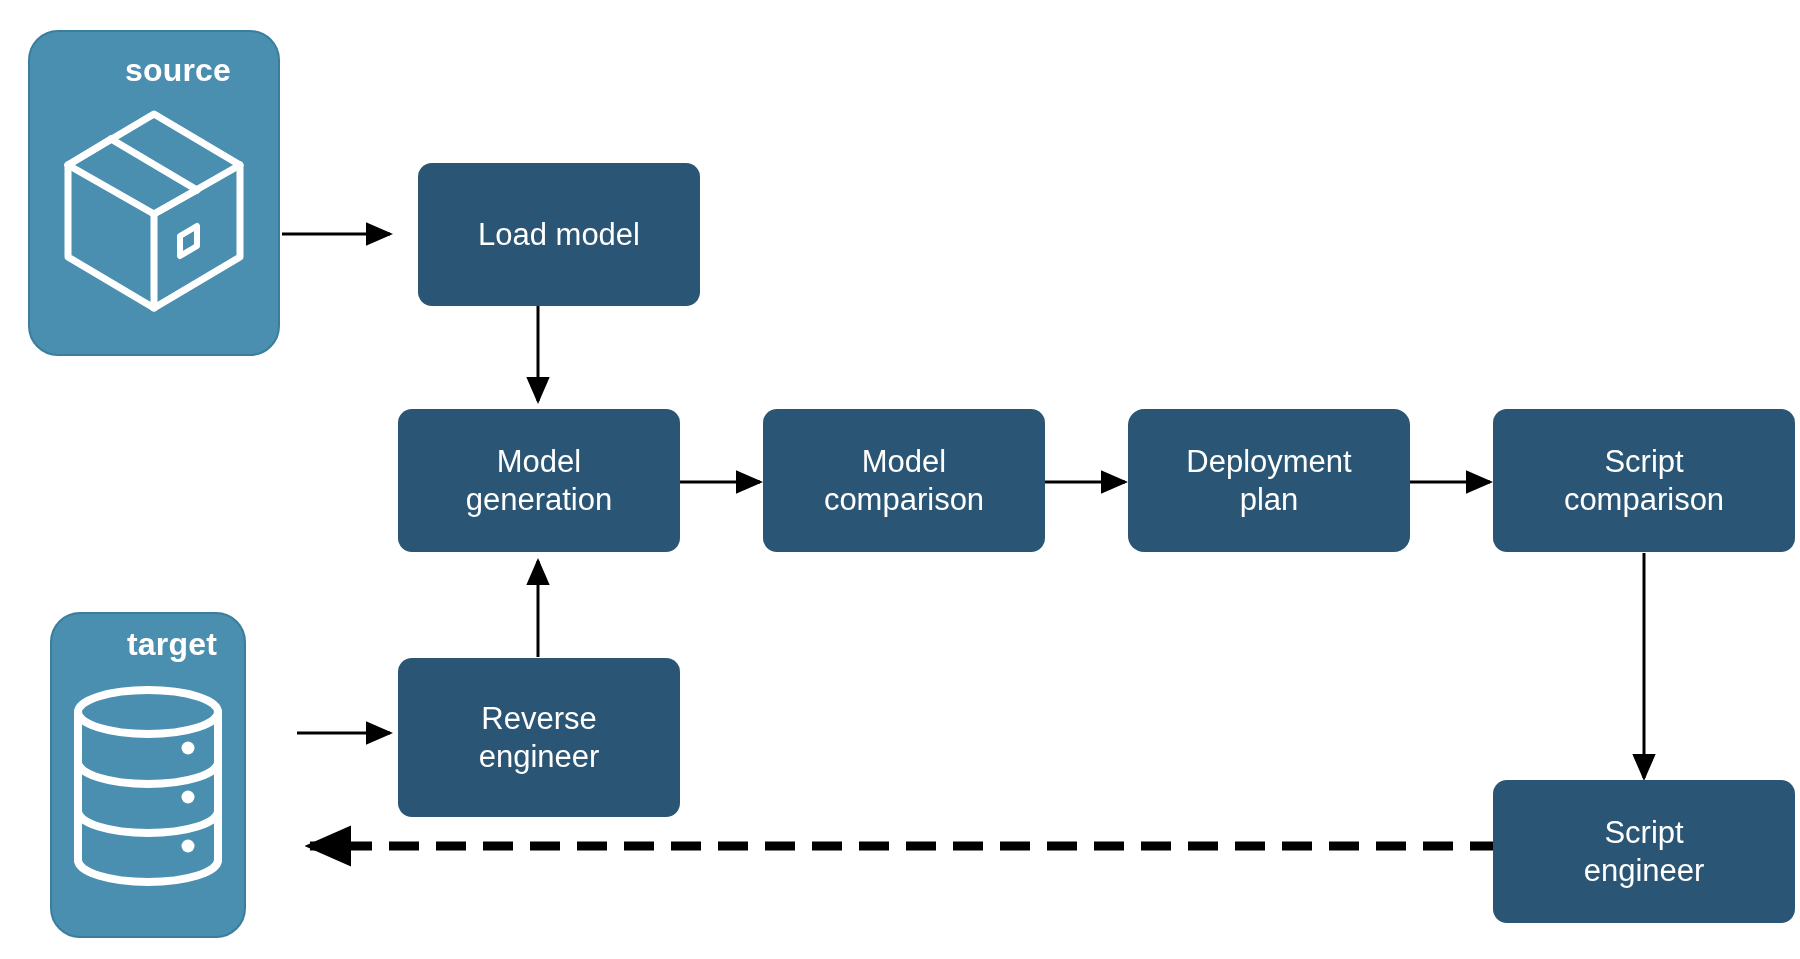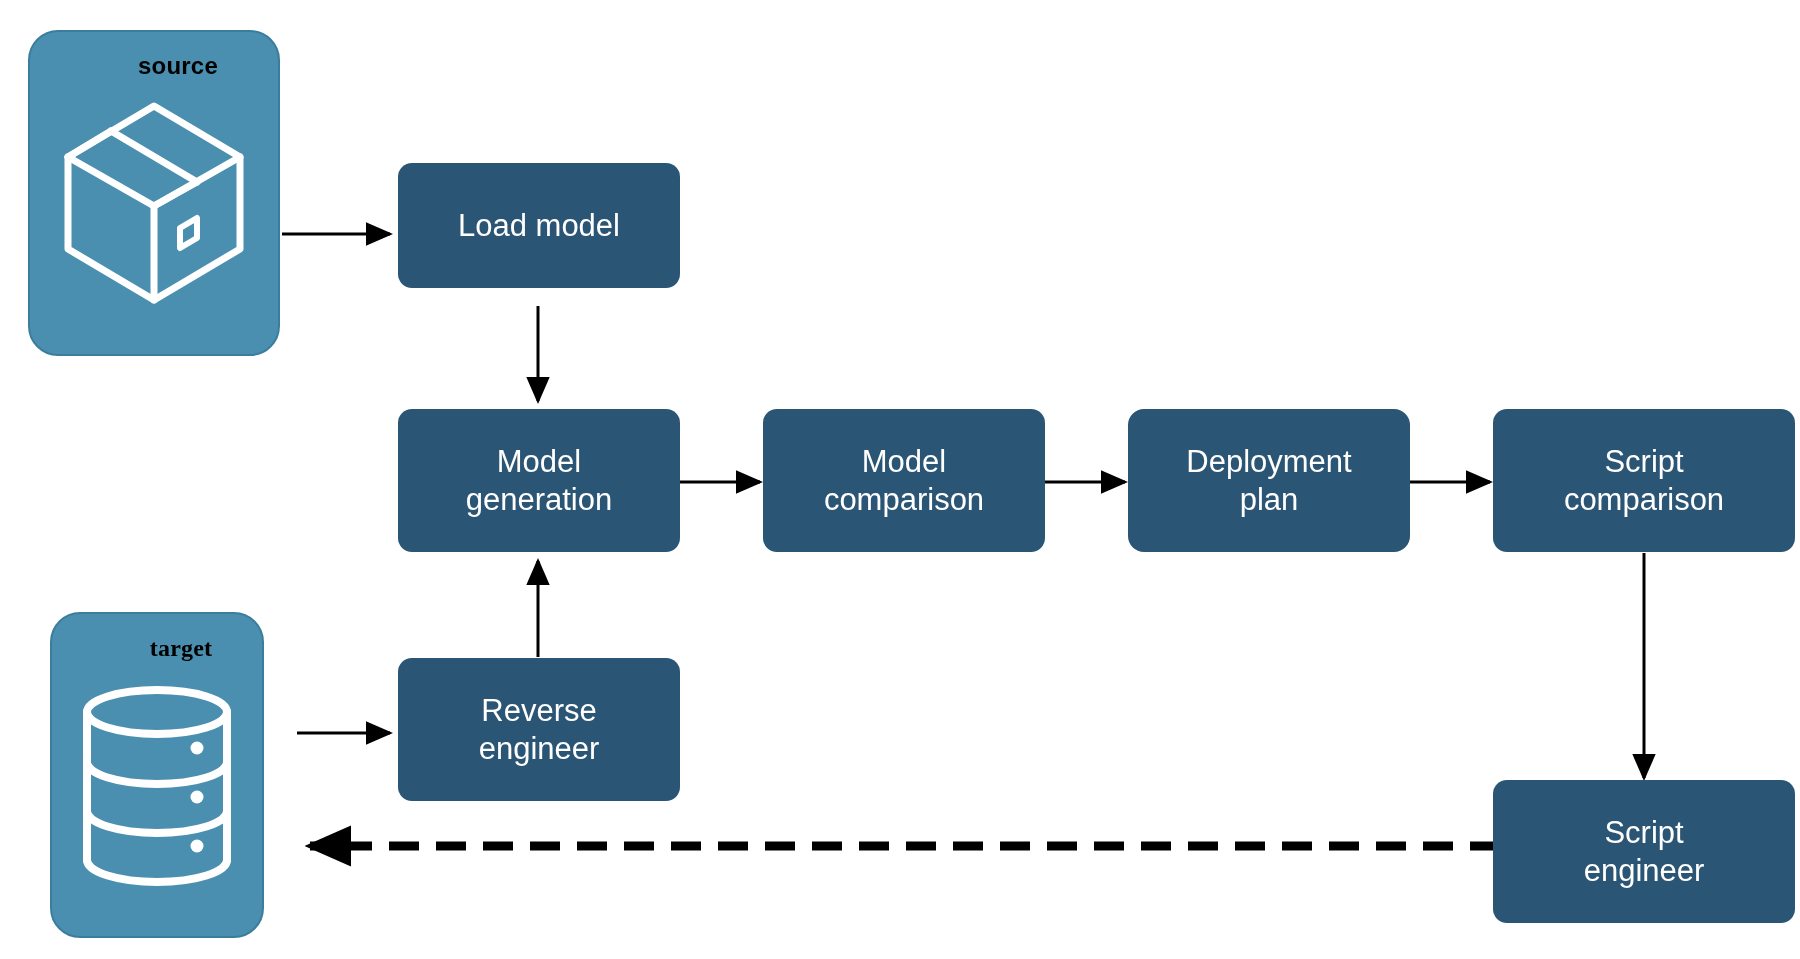--- a/index.html
+++ b/index.html
@@ -28,23 +28,23 @@
     position: absolute;
     background: #4a8fb0;
     border: 2px solid #3b7d9c;
     border-radius: 30px;
     display: flex;
     flex-direction: column;
     align-items: center;
     box-shadow: 0 0 0 0 rgba(0,0,0,0);
   }
   .endpoint-title {
-    color: #000000;
+    color: #ffffff;
     font-weight: bold;
-    font-size: 24px;
+    font-size: 32px;
     letter-spacing: 0.2px;
     line-height: 1;
     white-space: nowrap;
     margin-left: 48px;
   }
   .endpoint-icon {
     display: block;
   }
   
   .process {
@@ -110,21 +110,21 @@
 
         <path d="M57 35 L143 86"></path>
         <path d="M100 110 L143 86"></path>
         <path d="M57 35 L14 61"></path>
 
         <path d="M126 132 L143 122 L143 142 L126 152 Z" stroke-width="6"></path>
       </svg>
     </span>
   </div>
 
-  <div class="endpoint" style="left:50px; top:612px; width:214px; height:326px; padding-top:22px;font-family:Liberation Serif, serif;">
+  <div class="endpoint" style="left:50px; top:612px; width:196px; height:326px; padding-top:14px;">
     <div class="endpoint-title">target</div>
     <span class="endpoint-icon" style="margin-top:22px;">
       <svg width="160" height="208" viewBox="0 0 160 208" fill="none" stroke="#ffffff" stroke-width="8" stroke-linecap="round">
 
         <path d="M10 30 L10 178"></path>
         <path d="M150 30 L150 178"></path>
 
         <ellipse cx="80" cy="30" rx="70" ry="22"></ellipse>
 
         <path d="M10 178 A70 22 0 0 0 150 178"></path>
@@ -132,21 +132,21 @@
         <path d="M10 80 A70 22 0 0 0 150 80"></path>
         <path d="M10 129 A70 22 0 0 0 150 129"></path>
 
         <circle cx="120" cy="66" r="6.5" fill="#ffffff" stroke="none"></circle>
         <circle cx="120" cy="115" r="6.5" fill="#ffffff" stroke="none"></circle>
         <circle cx="120" cy="164" r="6.5" fill="#ffffff" stroke="none"></circle>
       </svg>
     </span>
   </div>
 
-  <div class="process" style="left:398px; top:163px; width:282px; height:125px;">
+  <div class="process" style="left:418px; top:163px; width:282px; height:143px;">
     <span>Load model</span>
   </div>
 
   <div class="process" style="left:398px; top:409px; width:282px; height:143px;">
     <div>
       <span>Model</span>
       <span>generation</span>
     </div>
   </div>
 
@@ -164,21 +164,21 @@
     </div>
   </div>
 
   <div class="process" style="left:1493px; top:409px; width:302px; height:143px;">
     <div>
       <span>Script</span>
       <span>comparison</span>
     </div>
   </div>
 
-  <div class="process" style="left:398px; top:658px; width:282px; height:143px;">
+  <div class="process" style="left:398px; top:658px; width:282px; height:159px;">
     <div>
       <span>Reverse</span>
       <span>engineer</span>
     </div>
   </div>
 
   <div class="process" style="left:1493px; top:780px; width:302px; height:143px;">
     <div>
       <span>Script</span>
       <span>engineer</span>

